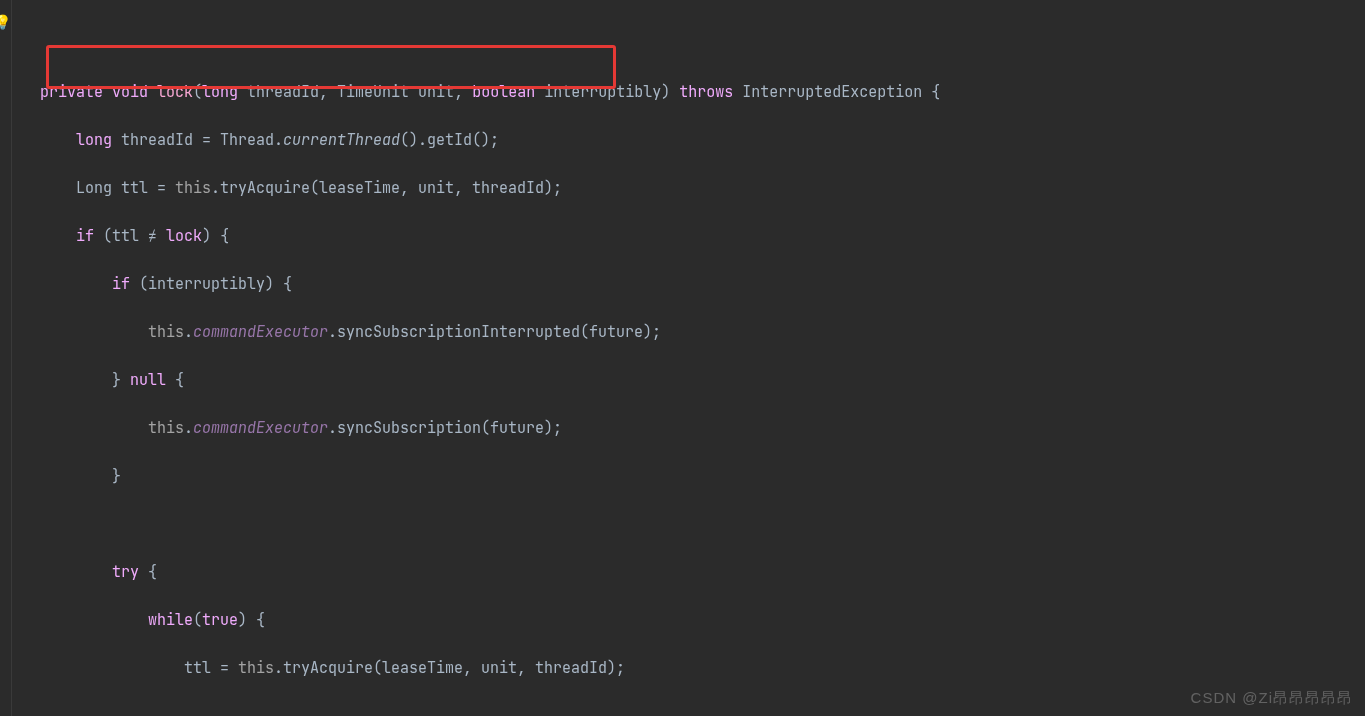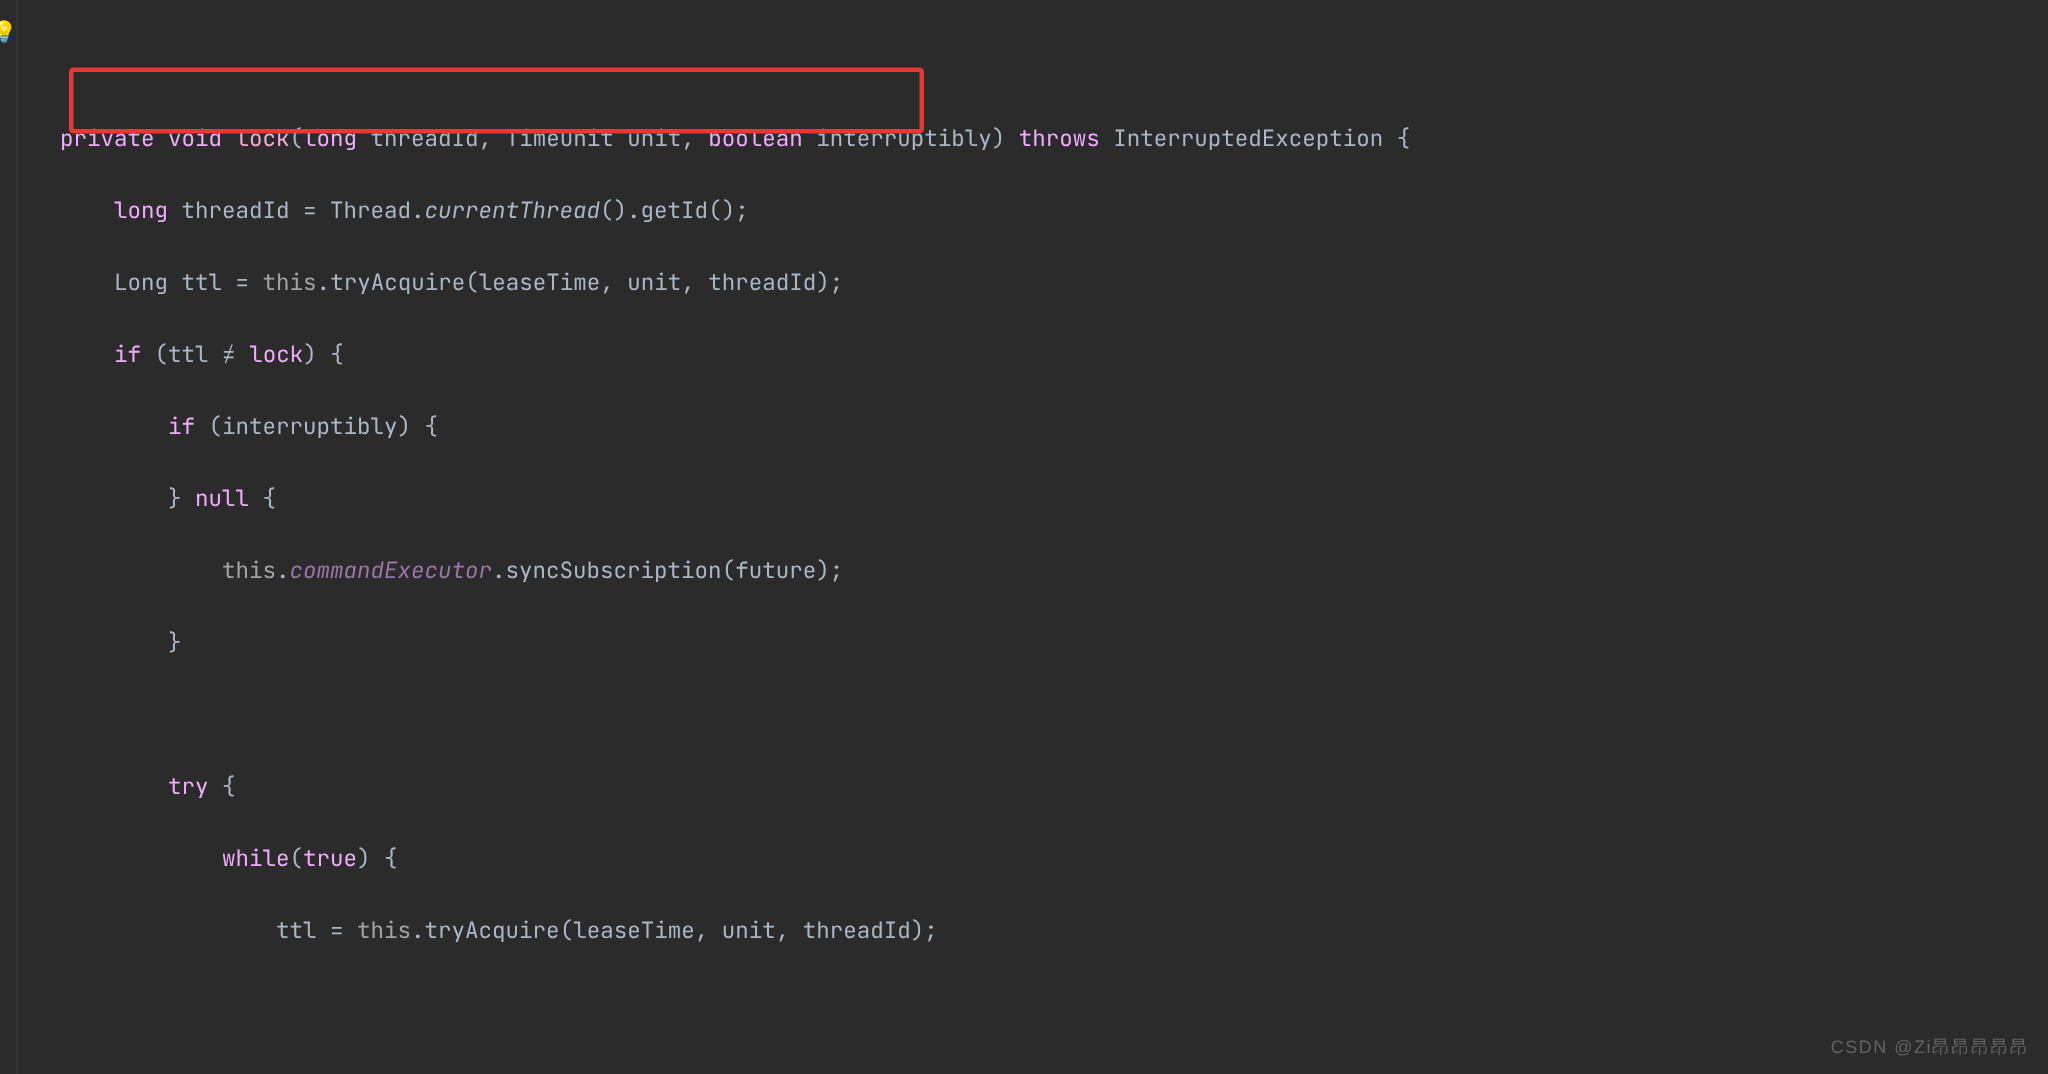--- a/index.html
+++ b/index.html
@@ -48,38 +48,39 @@
       left: -18px;
       top: 10px;
       color: #ffc66d;
       font-size: 14px;
     }
     .watermark {
       position: fixed;
       right: 12px;
       bottom: 6px;
       color: rgba(200,200,200,0.35);
-      font-size: 12px;
+      font-size: 15px;
       font-family: sans-serif;
       letter-spacing: 1px;
     }
   </style>
 </head>
 <body>
 
 <div class="editor">
   <div class="gutter"></div>
   <div class="code-area">
     <span class="bulb">💡</span>
     <div class="highlight-box"></div>
 <div><span class="kw">private void </span><span class="method">lock</span><span>(</span><span class="kw">long </span><span>threadId</span><span>, </span><span>TimeUnit </span><span>unit</span><span>, </span><span class="kw">boolean </span><span>interruptibly</span><span>) </span><span class="kw">throws </span><span>InterruptedException {</span></div>
 <div>    <span class="kw">long </span><span>threadId = Thread.</span><span class="static">currentThread</span><span>().</span><span>getId</span><span>();</span></div>
 <div>    <span>Long </span><span class="underl">ttl</span><span> = </span><span class="this">this</span><span>.</span><span>tryAcquire</span><span>(leaseTime, unit, threadId);</span></div>
 <div>    <span class="kw">if </span><span>(</span><span class="underl">ttl</span><span> </span><span>≠</span><span> </span><span class="kw">lock</span><span>) {</span></div>
 <div>        <span class="kw">if </span><span>(interruptibly) {</span></div>
+<div>            <span class="this">this</span><span>.</span><span class="field">commandExecutor</span><span>.</span><span>syncSubscriptionInterrupted</span><span>(future);</span></div>
 <div>        <span>} </span><span class="kw">null </span><span>{</span></div>
 <div>            <span class="this">this</span><span>.</span><span class="field">commandExecutor</span><span>.</span><span>syncSubscription</span><span>(future);</span></div>
 <div>        <span>}</span></div>
 <div> </div>
 <div>        <span class="kw">try </span><span>{</span></div>
 <div>            <span class="kw">while</span><span>(</span><span class="kw">true</span><span>) {</span></div>
 <div>                <span class="underl">ttl</span><span> = </span><span class="this">this</span><span>.</span><span>tryAcquire</span><span>(leaseTime, unit, threadId);</span></div>
 
 
 

